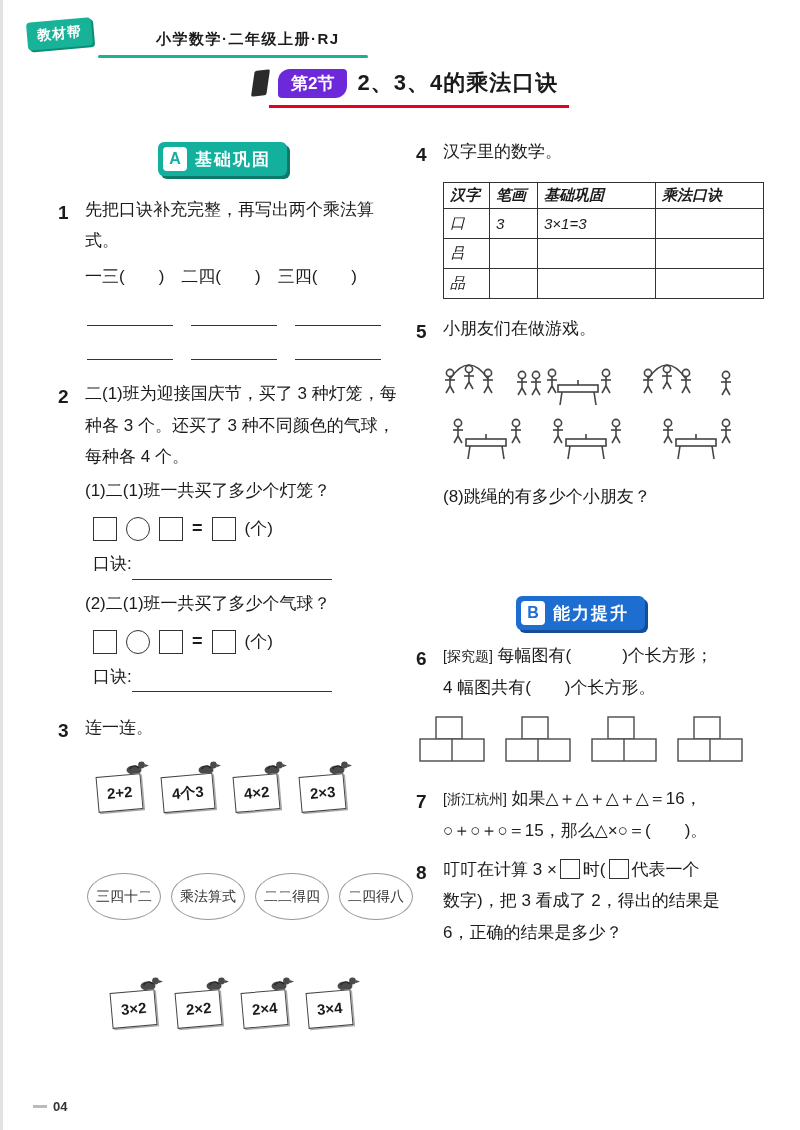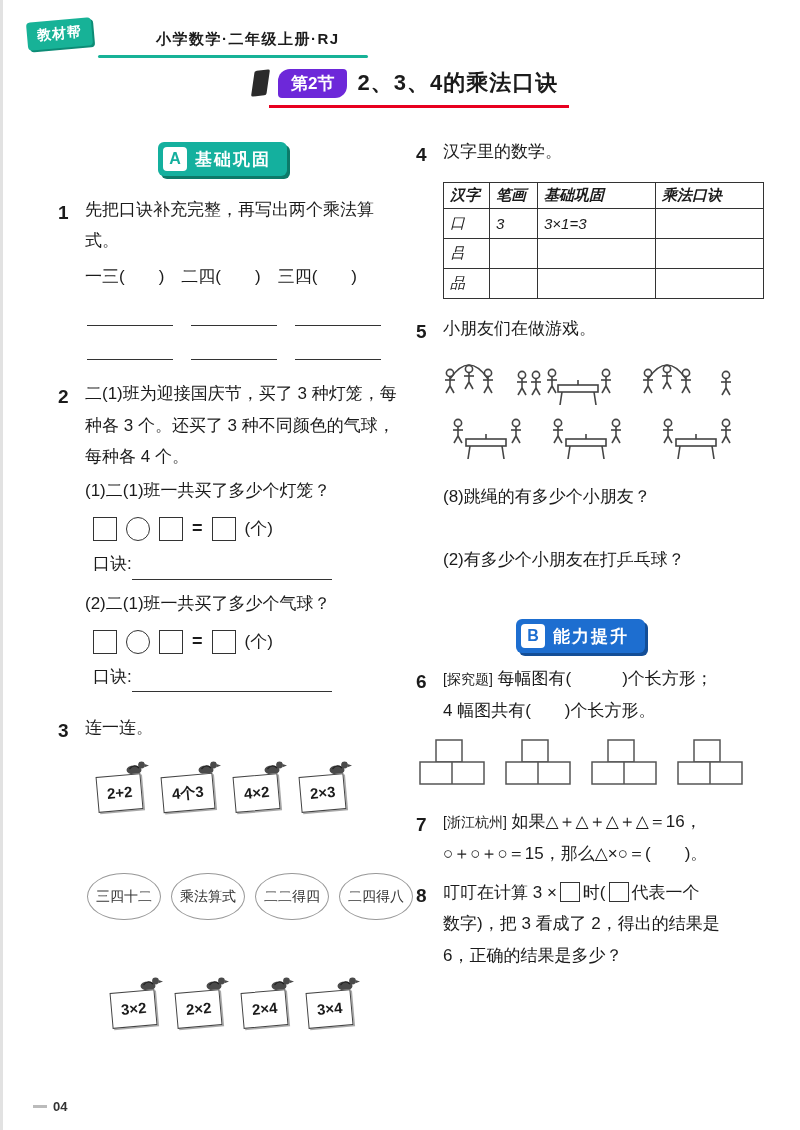--- a/index.html
+++ b/index.html
@@ -330,21 +330,20 @@
         <use href="#kid" x="122" y="62"></use>
           <use href="#kid" x="180" y="62"></use>
         <use href="#ptable" x="240" y="82"></use>
         <use href="#kid" x="232" y="62"></use>
           <use href="#kid" x="290" y="62"></use>
       </svg>
     </div>
 
     <div style="margin:12px 0 0 27px; font-size:17px;">(8)跳绳的有多少个小朋友？</div>
     <div class="answer-gap"></div>
-    <div style="margin:0 0 0 27px; font-size:17px;">(2)有多少个小朋友在打乒乓球？</div>
 
     <div class="badge-wrap-b">
       <div class="sec-badge blue">
         <span class="letter">B</span>
         <span>能力提升</span>
       </div>
     </div>
 
     <div class="q" style="margin-top:10px;">
       <div class="q-num">6</div>

